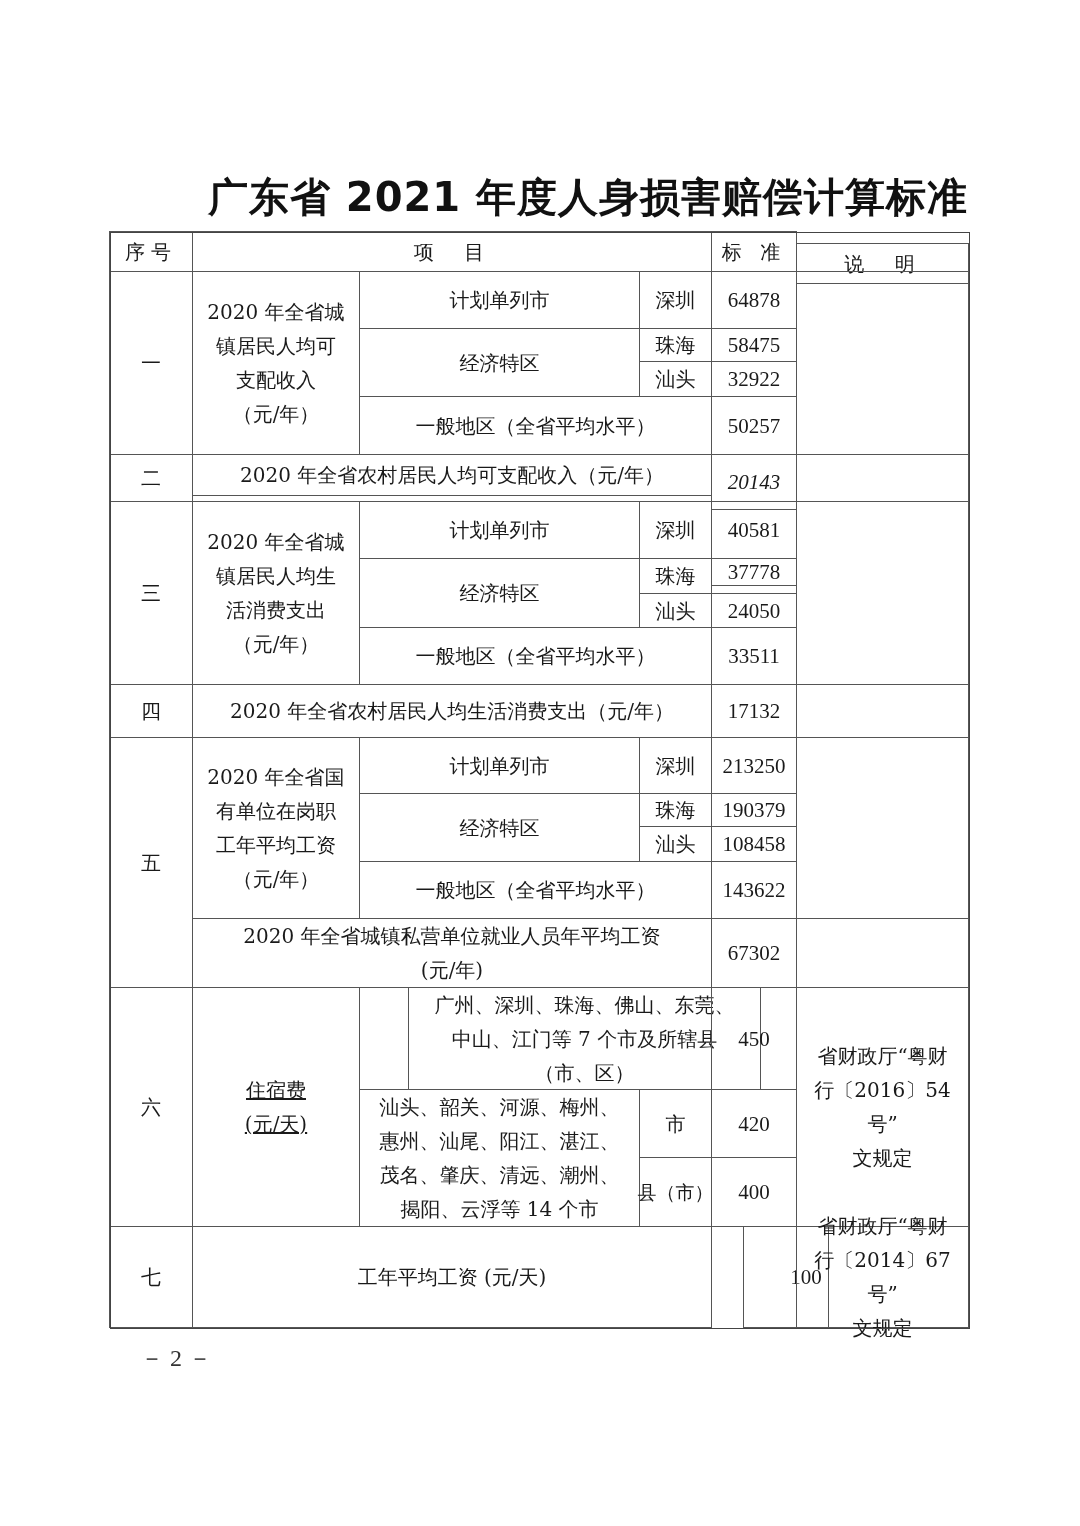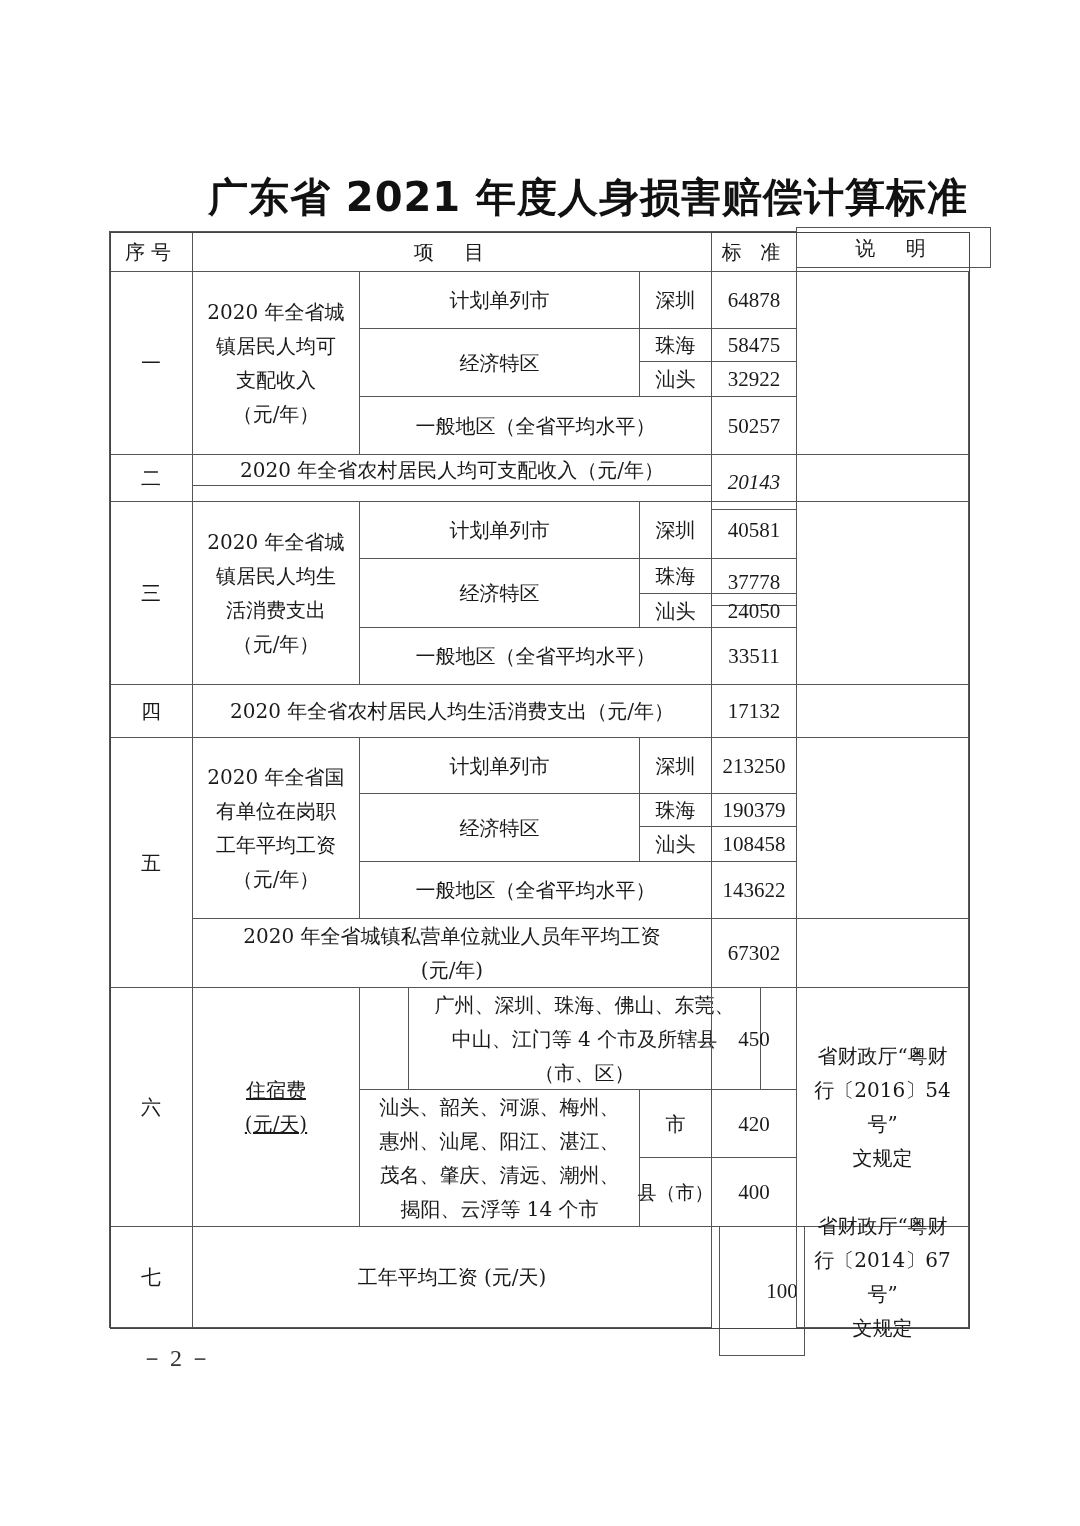--- a/index.html
+++ b/index.html
@@ -22,21 +22,21 @@
 </head>
 <body>
 
 <div class="title">广东省 2021 年度人身损害赔偿计算标准</div>
 
 <div>
 
   <div class="cell hdr" style="left:110px;top:232px;width:84px;height:41px;">序号</div>
   <div class="cell hdr" style="left:193px;top:232px;width:520px;height:41px;white-space:pre;">项  目</div>
   <div class="cell hdr" style="left:712px;top:232px;width:86px;height:41px;">标 准</div>
-  <div class="cell hdr" style="left:797px;top:228px;width:195px;height:41px;white-space:pre;">说  明</div>
+  <div class="cell hdr" style="left:797px;top:244px;width:173px;height:41px;white-space:pre;">说  明</div>
 
   <div class="cell" style="left:110px;top:272px;width:84px;height:184px;">一</div>
   <div class="cell" style="left:193px;top:272px;width:168px;height:184px;flex-direction:column;">
     <div>2020 年全省城</div>
     <div>镇居民人均可</div>
     <div>支配收入</div>
     <div>（元/年）</div>
   </div>
   <div class="cell" style="left:360px;top:272px;width:281px;height:58px;">计划单列市</div>
   <div class="cell" style="left:640px;top:272px;width:73px;height:58px;">深圳</div>
@@ -44,37 +44,37 @@
   <div class="cell" style="left:360px;top:329px;width:281px;height:69px;">经济特区</div>
   <div class="cell" style="left:640px;top:329px;width:73px;height:34px;">珠海</div>
   <div class="cell num" style="left:712px;top:329px;width:86px;height:34px;">58475</div>
   <div class="cell" style="left:640px;top:362px;width:73px;height:36px;">汕头</div>
   <div class="cell num" style="left:712px;top:362px;width:86px;height:36px;">32922</div>
   <div class="cell" style="left:360px;top:397px;width:353px;height:59px;">一般地区（全省平均水平）</div>
   <div class="cell num" style="left:712px;top:397px;width:86px;height:59px;">50257</div>
   <div class="cell" style="left:797px;top:272px;width:173px;height:184px;"></div>
 
   <div class="cell" style="left:110px;top:455px;width:84px;height:48px;">二</div>
-  <div class="cell" style="left:193px;top:455px;width:520px;height:32px;">2020 年全省农村居民人均可支配收入（元/年）</div>
+  <div class="cell" style="left:193px;top:455px;width:520px;height:42px;">2020 年全省农村居民人均可支配收入（元/年）</div>
   <div class="cell num" style="left:712px;top:455px;width:86px;height:56px;font-style:italic;">20143</div>
   <div class="cell" style="left:797px;top:455px;width:173px;height:48px;"></div>
 
   <div class="cell" style="left:110px;top:502px;width:84px;height:184px;">三</div>
   <div class="cell" style="left:193px;top:502px;width:168px;height:184px;flex-direction:column;">
     <div>2020 年全省城</div>
     <div>镇居民人均生</div>
     <div>活消费支出</div>
     <div>（元/年）</div>
   </div>
   <div class="cell" style="left:360px;top:502px;width:281px;height:58px;">计划单列市</div>
   <div class="cell" style="left:640px;top:502px;width:73px;height:58px;">深圳</div>
   <div class="cell num" style="left:712px;top:502px;width:86px;height:58px;">40581</div>
   <div class="cell" style="left:360px;top:559px;width:281px;height:70px;">经济特区</div>
   <div class="cell" style="left:640px;top:559px;width:73px;height:36px;">珠海</div>
-  <div class="cell num" style="left:712px;top:559px;width:86px;height:48px;">37778</div>
+  <div class="cell num" style="left:712px;top:559px;width:86px;height:28px;">37778</div>
   <div class="cell" style="left:640px;top:594px;width:73px;height:35px;">汕头</div>
   <div class="cell num" style="left:712px;top:594px;width:86px;height:35px;">24050</div>
   <div class="cell" style="left:360px;top:628px;width:353px;height:58px;">一般地区（全省平均水平）</div>
   <div class="cell num" style="left:712px;top:628px;width:86px;height:58px;">33511</div>
   <div class="cell" style="left:797px;top:502px;width:173px;height:184px;"></div>
 
   <div class="cell" style="left:110px;top:685px;width:84px;height:54px;">四</div>
   <div class="cell" style="left:193px;top:685px;width:520px;height:54px;">2020 年全省农村居民人均生活消费支出（元/年）</div>
   <div class="cell num" style="left:712px;top:685px;width:86px;height:54px;">17132</div>
   <div class="cell" style="left:797px;top:685px;width:173px;height:54px;"></div>
@@ -104,21 +104,21 @@
   <div class="cell" style="left:797px;top:738px;width:173px;height:182px;"></div>
   <div class="cell" style="left:797px;top:919px;width:173px;height:70px;"></div>
 
   <div class="cell" style="left:110px;top:988px;width:84px;height:240px;">六</div>
   <div class="cell" style="left:193px;top:988px;width:168px;height:240px;flex-direction:column;text-decoration:underline;">
     <div>住宿费</div>
     <div>(元/天)</div>
   </div>
   <div class="cell" style="left:360px;top:988px;width:353px;height:103px;flex-direction:column;margin-left:48px;">
     <div>广州、深圳、珠海、佛山、东莞、</div>
-    <div>中山、江门等 4 个市及所辖县</div>
+    <div>中山、江门等 7 个市及所辖县</div>
     <div>（市、区）</div>
   </div>
   <div class="cell num" style="left:712px;top:988px;width:86px;height:103px;">450</div>
   <div class="cell" style="left:360px;top:1090px;width:281px;height:138px;flex-direction:column;">
     <div>汕头、韶关、河源、梅州、</div>
     <div>惠州、汕尾、阳江、湛江、</div>
     <div>茂名、肇庆、清远、潮州、</div>
     <div>揭阳、云浮等 14 个市</div>
   </div>
   <div class="cell" style="left:640px;top:1090px;width:73px;height:69px;">市</div>
@@ -126,21 +126,21 @@
   <div class="cell small" style="left:640px;top:1158px;width:73px;height:70px;padding:0;white-space:nowrap;">县（市）</div>
   <div class="cell num" style="left:712px;top:1158px;width:86px;height:70px;">400</div>
   <div class="cell" style="left:797px;top:988px;width:173px;height:240px;flex-direction:column;">
     <div>省财政厅“粤财</div>
     <div>行〔2016〕54 号”</div>
     <div>文规定</div>
   </div>
 
   <div class="cell" style="left:110px;top:1227px;width:84px;height:102px;">七</div>
   <div class="cell" style="left:193px;top:1227px;width:520px;height:102px;">工年平均工资 (元/天)</div>
-  <div class="cell num" style="left:720px;top:1227px;width:86px;height:130px;padding-left:44px;">100</div>
+  <div class="cell num" style="left:744px;top:1227px;width:86px;height:102px;padding-left:44px;">100</div>
   <div class="cell" style="left:797px;top:1227px;width:173px;height:102px;flex-direction:column;">
     <div>省财政厅“粤财</div>
     <div>行〔2014〕67 号”</div>
     <div>文规定</div>
   </div>
 
   <div class="outer"></div>
 </div>
 
 <div class="page-no">－ 2 －</div>

